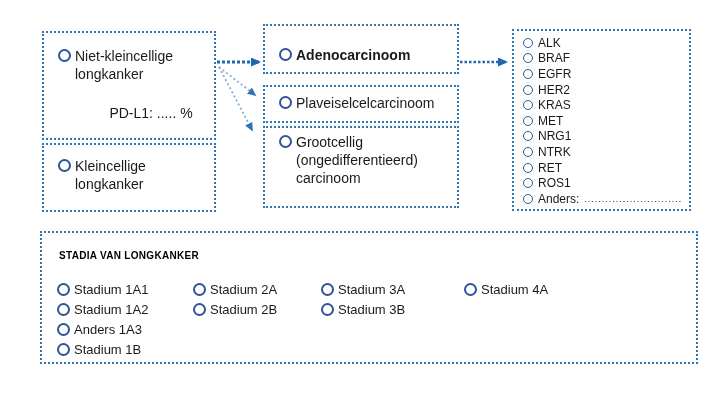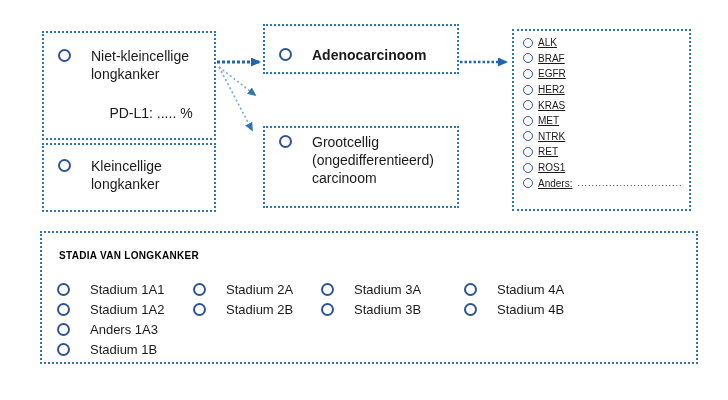--- a/index.html
+++ b/index.html
@@ -19,36 +19,36 @@
     background: #ffffff;
   }
   #box-nsclc       { left: 42px;  top: 31px;  width: 174px; height: 109px; padding: 14px 8px 0 14px; }
   #box-sclc        { left: 42px;  top: 143px; width: 174px; height: 69px;  padding: 12px 8px 0 14px; }
   #box-adeno       { left: 263px; top: 24px;  width: 196px; height: 50px;  padding: 20px 4px 0 14px; font-weight: bold; }
   #box-plaveisel   { left: 263px; top: 85px;  width: 196px; height: 38px;  padding: 7px 4px 0 14px; }
   #box-grootcellig { left: 263px; top: 126px; width: 196px; height: 82px;  padding: 5px 8px 0 14px; }
   #box-mutations   { left: 512px; top: 29px;  width: 179px; height: 182px; padding: 4px 6px 0 9px; }
   #box-stages      { left: 40px;  top: 231px; width: 658px; height: 133px; }
 
-  .opt { display: flex; align-items: flex-start; gap: 20px; }
+  .opt { display: flex; align-items: flex-start; gap: 4px; }
   .lbl { font-size: 14px; line-height: 18px; }
   .radio {
     flex: 0 0 auto;
     box-sizing: border-box;
     border-radius: 50%;
     background: #ffffff;
     border: 2px solid var(--radio-navy, #2F5496);
   }
   .radio.lg { width: 13px; height: 13px; margin-top: 2px; }
   .radio.sm { width: 10px; height: 10px; border-width: 1.5px; }
 
   .pdl1 { margin: 22px 0 0 38px; font-size: 14px; text-align: center; }
 
   .mut-row { display: flex; align-items: center; gap: 5px; height: 15.6px; }
-  .mut-lbl { font-size: 10px; white-space: nowrap; text-decoration: underline; }
+  .mut-lbl { font-size: 12px; white-space: nowrap; }
   .mut-leader { font-size: 9px; letter-spacing: 1px; color: #1a1a1a; white-space: nowrap; overflow: hidden; }
 
   .stages-title {
     position: absolute; left: 17px; top: 17px;
     font-size: 10px; font-weight: bold; letter-spacing: 0.3px; color: #000;
   }
   .stage-col { position: absolute; top: 50px; display: flex; flex-direction: column; gap: 6px; }
   .stage-col .opt { }
   .stage-col .lbl { font-size: 13px; line-height: 14px; }
   .stage-col .radio.lg { margin-top: 0; }
@@ -96,20 +96,26 @@
     </div>
   </div>
 
   <div class="box" id="box-adeno">
     <div class="opt">
       <span class="radio lg"></span>
       <span class="lbl">Adenocarcinoom</span>
     </div>
   </div>
 
+  <div class="box" id="box-plaveisel">
+    <div class="opt">
+      <span class="radio lg"></span>
+      <span class="lbl">Plaveiselcelcarcinoom</span>
+    </div>
+  </div>
 
   <div class="box" id="box-grootcellig">
     <div class="opt">
       <span class="radio lg"></span>
       <span class="lbl">Grootcellig (ongedifferentieerd) carcinoom</span>
     </div>
   </div>
 
   <div class="box" id="box-mutations">
     <div class="mut-row">
@@ -128,20 +134,24 @@
       <span class="radio sm"></span>
       <span class="mut-lbl">HER2</span>
     </div>
     <div class="mut-row">
       <span class="radio sm"></span>
       <span class="mut-lbl">KRAS</span>
     </div>
     <div class="mut-row">
       <span class="radio sm"></span>
       <span class="mut-lbl">MET</span>
+    </div>
+    <div class="mut-row">
+      <span class="radio sm"></span>
+      <span class="mut-lbl">NRG1</span>
     </div>
     <div class="mut-row">
       <span class="radio sm"></span>
       <span class="mut-lbl">NTRK</span>
     </div>
     <div class="mut-row">
       <span class="radio sm"></span>
       <span class="mut-lbl">RET</span>
     </div>
     <div class="mut-row">
@@ -197,20 +207,16 @@
         <span class="radio lg"></span>
         <span class="lbl">Stadium 3B</span>
       </div>
     </div>
 
     <div class="stage-col" id="stage-col-4">
       <div class="opt">
         <span class="radio lg"></span>
         <span class="lbl">Stadium 4A</span>
       </div>
-      <div class="opt">
-        <span class="radio lg"></span>
-        <span class="lbl">Stadium 4B</span>
-      </div>
     </div>
   </div>
 
 </div>
 
 </body></html>

